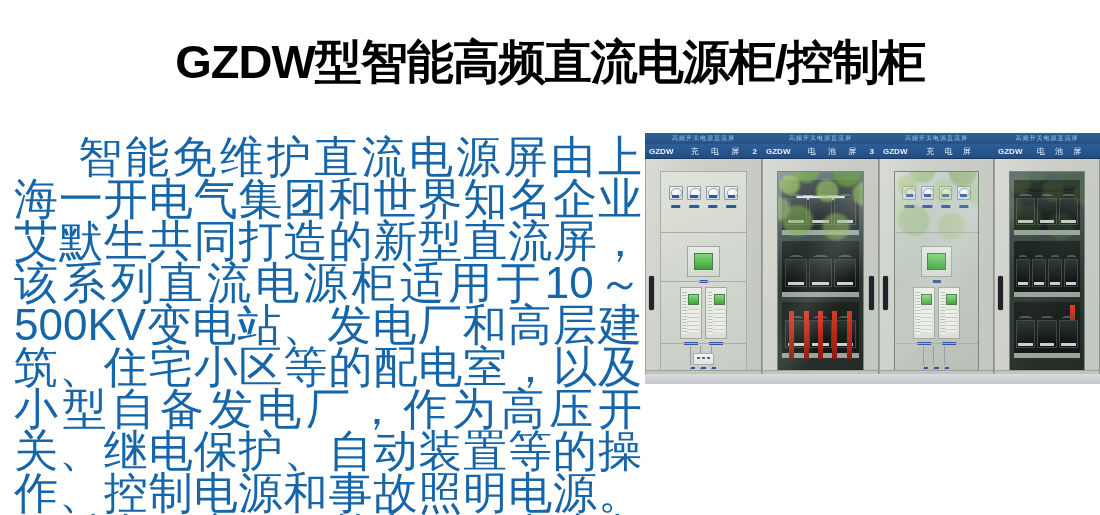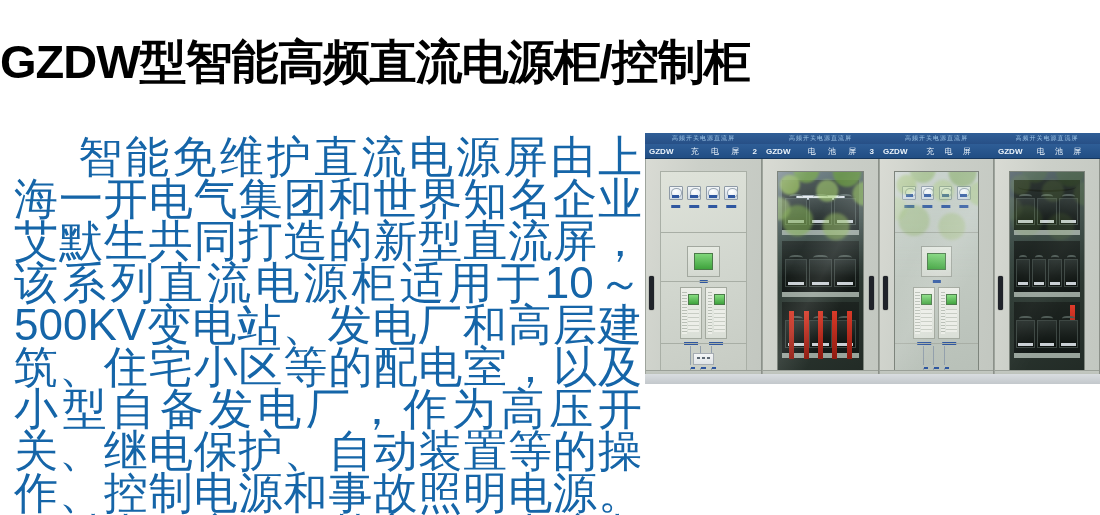--- a/index.html
+++ b/index.html
@@ -5,20 +5,21 @@
   * { margin:0; padding:0; box-sizing:border-box; }
   html,body { width:1100px; height:515px; background:#ffffff; }
   body {
     font-family:"Liberation Sans","DejaVu Sans",sans-serif;
     position:relative; overflow:hidden;
   }
 
   
   .page-title{
     position:absolute; left:0; top:32px; width:1100px;
+    text-align:center;
     font-size:47px; font-weight:bold; color:#000000;
     letter-spacing:-1px; line-height:60px; white-space:nowrap;
   }
 
   
   .desc-block{
     position:absolute; left:14px; top:136px; width:628px;
   }
   .desc-text{
     color:#1565A8;

